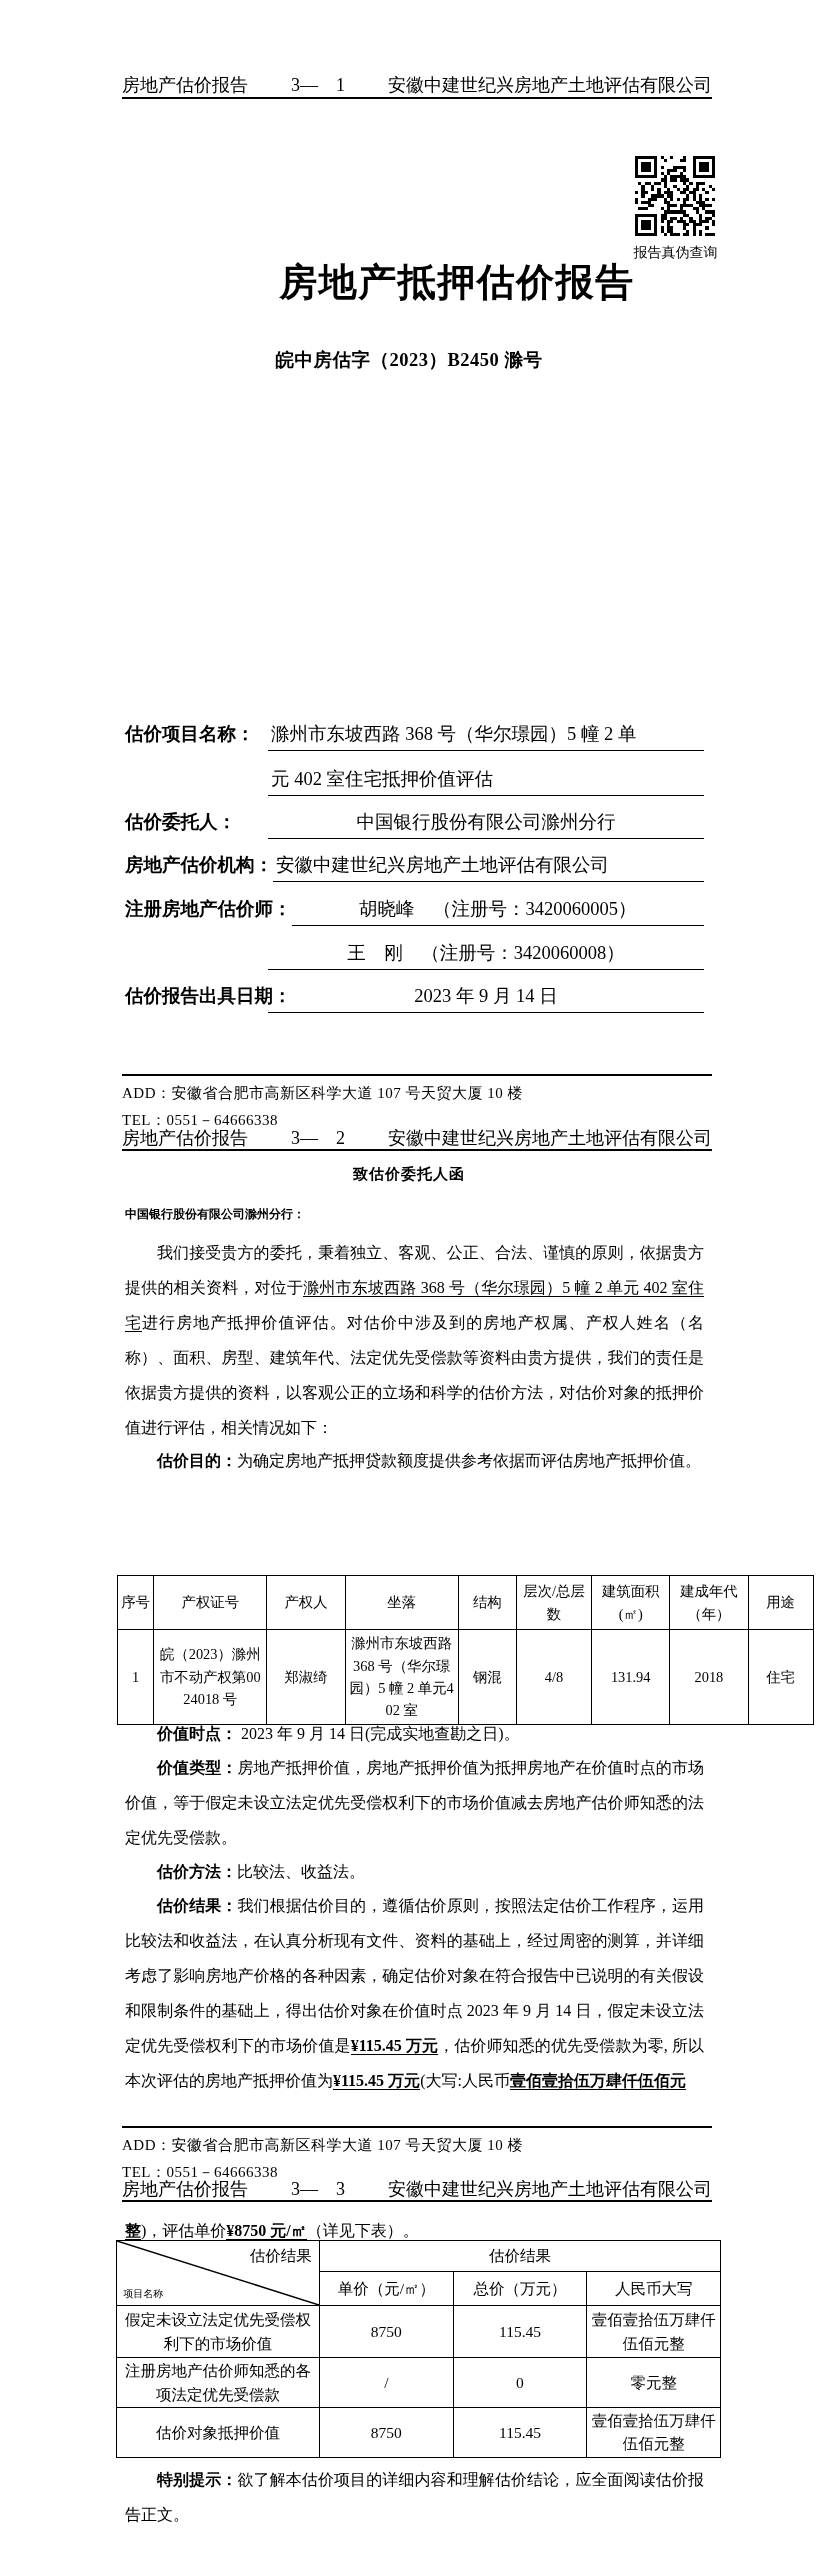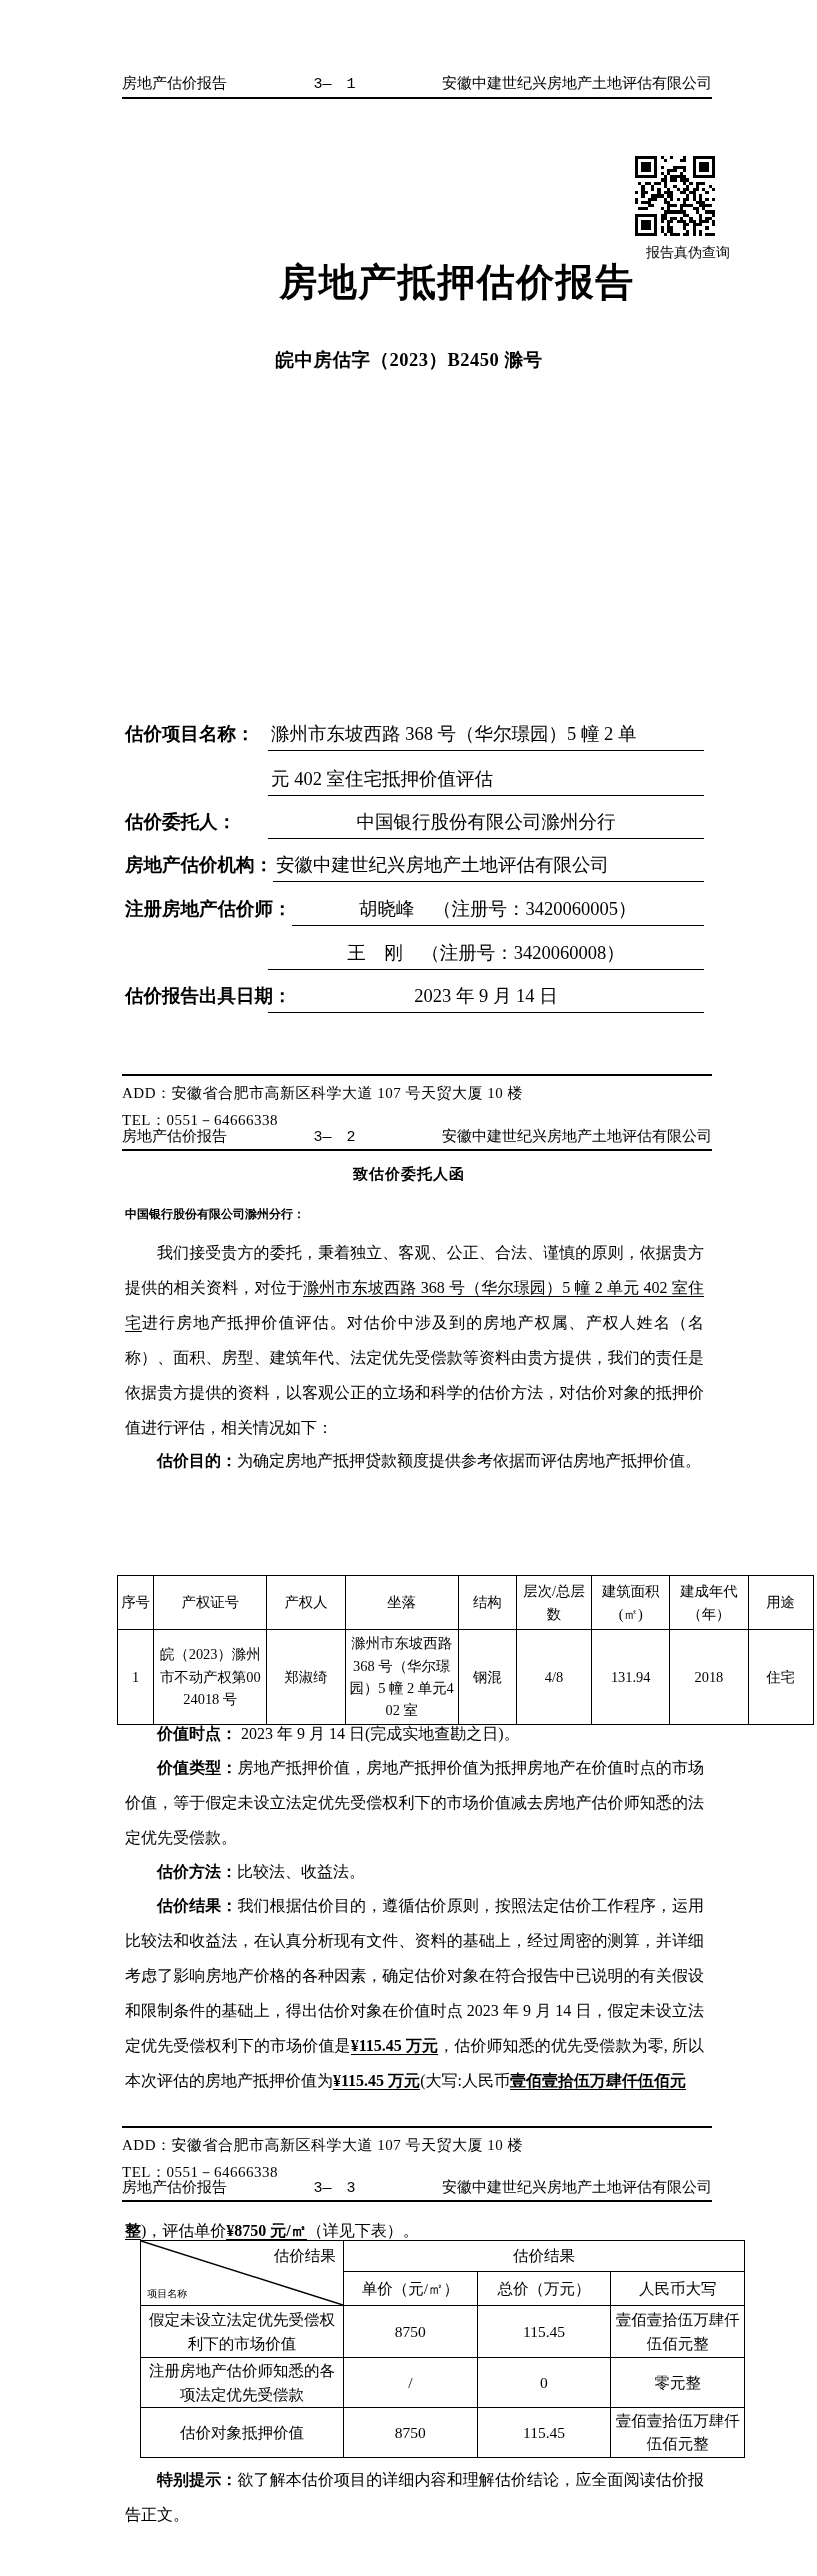--- a/index.html
+++ b/index.html
@@ -9,32 +9,32 @@
     width:818px;height:3300px;
     background:#ffffff;color:#000;
     font-family:"Liberation Serif","DejaVu Serif",serif;
     overflow:hidden;
   }
   .pre{white-space:pre-wrap;}
   
   .pagehead{
     position:absolute;left:122px;right:106px;
     display:flex;justify-content:space-between;align-items:center;
-    font-size:15px;line-height:18.5px;font-family:Liberation Mono, monospace;
+    font-size:18px;line-height:18.5px;
   }
   .pagehead .mid{white-space:pre;}
   .rule{position:absolute;left:122px;right:106px;height:2.1px;background:#000;}
   
   .pagefoot{position:absolute;left:122px;right:106px;font-size:15px;}
   .pagefoot .footrule{height:2.1px;background:#000;}
   .pagefoot .fline{margin-top:8.2px;letter-spacing:0.5px;}
   
   .qr{position:absolute;}
   .qr svg{display:block;}
-  .qr-caption{position:absolute;text-align:right;font-size:14px;}
+  .qr-caption{position:absolute;text-align:center;font-size:14px;}
   .main-title{
     position:absolute;left:0;width:100%;text-align:center;
     font-size:38px;font-weight:900;letter-spacing:1.5px;padding-left:48px;
   }
   .doc-number{
     position:absolute;left:0;width:100%;text-align:center;
     font-size:18.5px;font-weight:bold;letter-spacing:0.5px;
   }
   .field-row{
     position:absolute;left:125px;right:114px;
@@ -71,21 +71,20 @@
   .t1 th,.t1 td{
     border:1px solid #000;text-align:center;vertical-align:middle;
     padding:2.1px 3.1px;font-weight:normal;line-height:1.55;word-break:break-all;
   }
   .t1 .hrow th{height:49px;}
   .t1 .drow td{height:87px;}
   
   .t2{
     position:absolute;left:116px;top:2240px;width:605px;
     font-size:15.5px;
-    margin-left:24px;
   }
   .t2 th,.t2 td{
     border:1px solid #000;text-align:center;vertical-align:middle;
     padding:1px 4.1px;font-weight:normal;line-height:1.5;word-break:break-all;
   }
   .corner-cell{position:relative;padding:0 !important;}
   .corner-cell svg{position:absolute;left:0;top:0;width:100%;height:100%;}
   .corner-top{position:absolute;top:3.1px;right:7.2px;font-size:15.5px;}
   .corner-bottom{position:absolute;bottom:4.1px;left:6.2px;font-size:10px;}
 </style>

